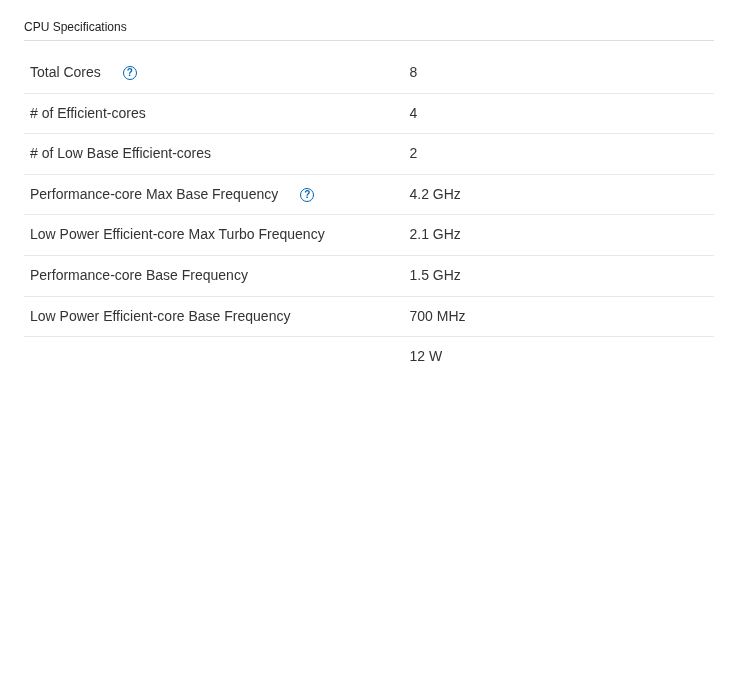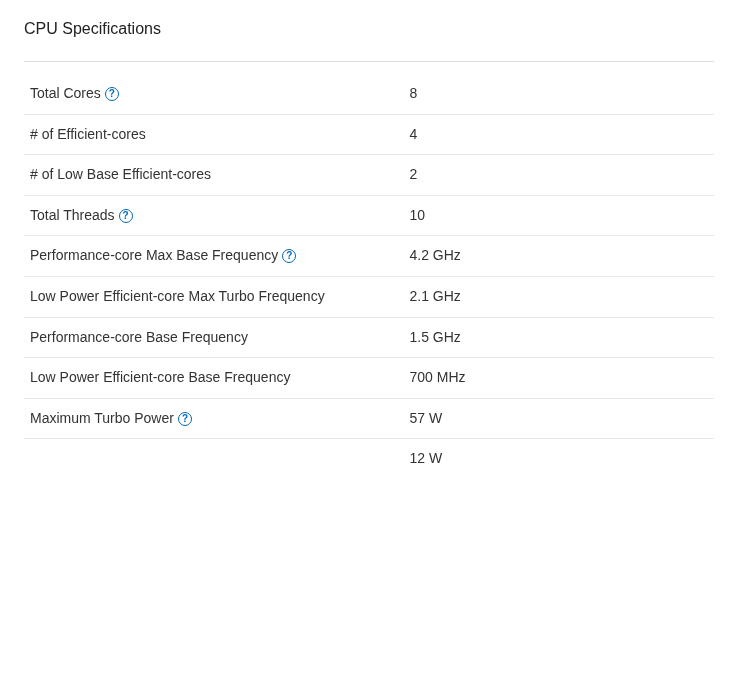--- a/index.html
+++ b/index.html
@@ -10,25 +10,25 @@
     body {
       font-family: 'Intel Clear', Arial, sans-serif;
       font-size: 14px;
       color: #333;
       background: #fff;
       padding: 20px 24px;
       width: 738px;
       min-height: 679px;
     }
     .page-title {
-      font-size: 16px;
+      font-size: 12px;
       font-weight: 400;
       color: #222;
       margin-bottom: 12px;
-      padding-bottom: 23px;
+      padding-bottom: 6px;
       border-bottom: 1px solid #ddd;
     }
     .spec-table {
       width: 100%;
       border-collapse: collapse;
     }
     .spec-table tr {
       border-bottom: 1px solid #e8e8e8;
     }
     .spec-table tr:last-child {
@@ -60,20 +60,21 @@
       text-align: center;
       line-height: 11px;
       cursor: pointer;
       margin-left: 4px;
       vertical-align: middle;
       flex-shrink: 0;
     }
     .label-cell {
       display: flex;
       align-items: center;
+      gap: 18px;
     }
   </style>
 </head>
 <body>
 
 <h1 class="page-title">CPU Specifications</h1>
 
 <table class="spec-table" id="spec-table-element">
   <tbody id="spec-tbody">
   <tr>
@@ -97,29 +98,20 @@
         <td>
           <div class="label-cell">
             <span># of Low Base Efficient-cores</span>
           </div>
         </td>
         <td>2</td>
       </tr>
       <tr>
         <td>
           <div class="label-cell">
-            <span>Total Threads</span>
-            <span class="help-icon" title="More info">?</span>
-          </div>
-        </td>
-        <td>10</td>
-      </tr>
-      <tr>
-        <td>
-          <div class="label-cell">
             <span>Performance-core Max Base Frequency</span>
             <span class="help-icon" title="More info">?</span>
           </div>
         </td>
         <td>4.2 GHz</td>
       </tr>
       <tr>
         <td>
           <div class="label-cell">
             <span>Low Power Efficient-core Max Turbo Frequency</span>
@@ -137,26 +129,17 @@
       </tr>
       <tr>
         <td>
           <div class="label-cell">
             <span>Low Power Efficient-core Base Frequency</span>
           </div>
         </td>
         <td>700 MHz</td>
       </tr>
       <tr>
-        <td>
-          <div class="label-cell">
-            <span>Maximum Turbo Power</span>
-            <span class="help-icon" title="More info">?</span>
-          </div>
-        </td>
-        <td>57 W</td>
-      </tr>
-      <tr>
         <td></td>
         <td>12 W</td>
       </tr>
     </tbody>
 </table>
 
 </body></html>

